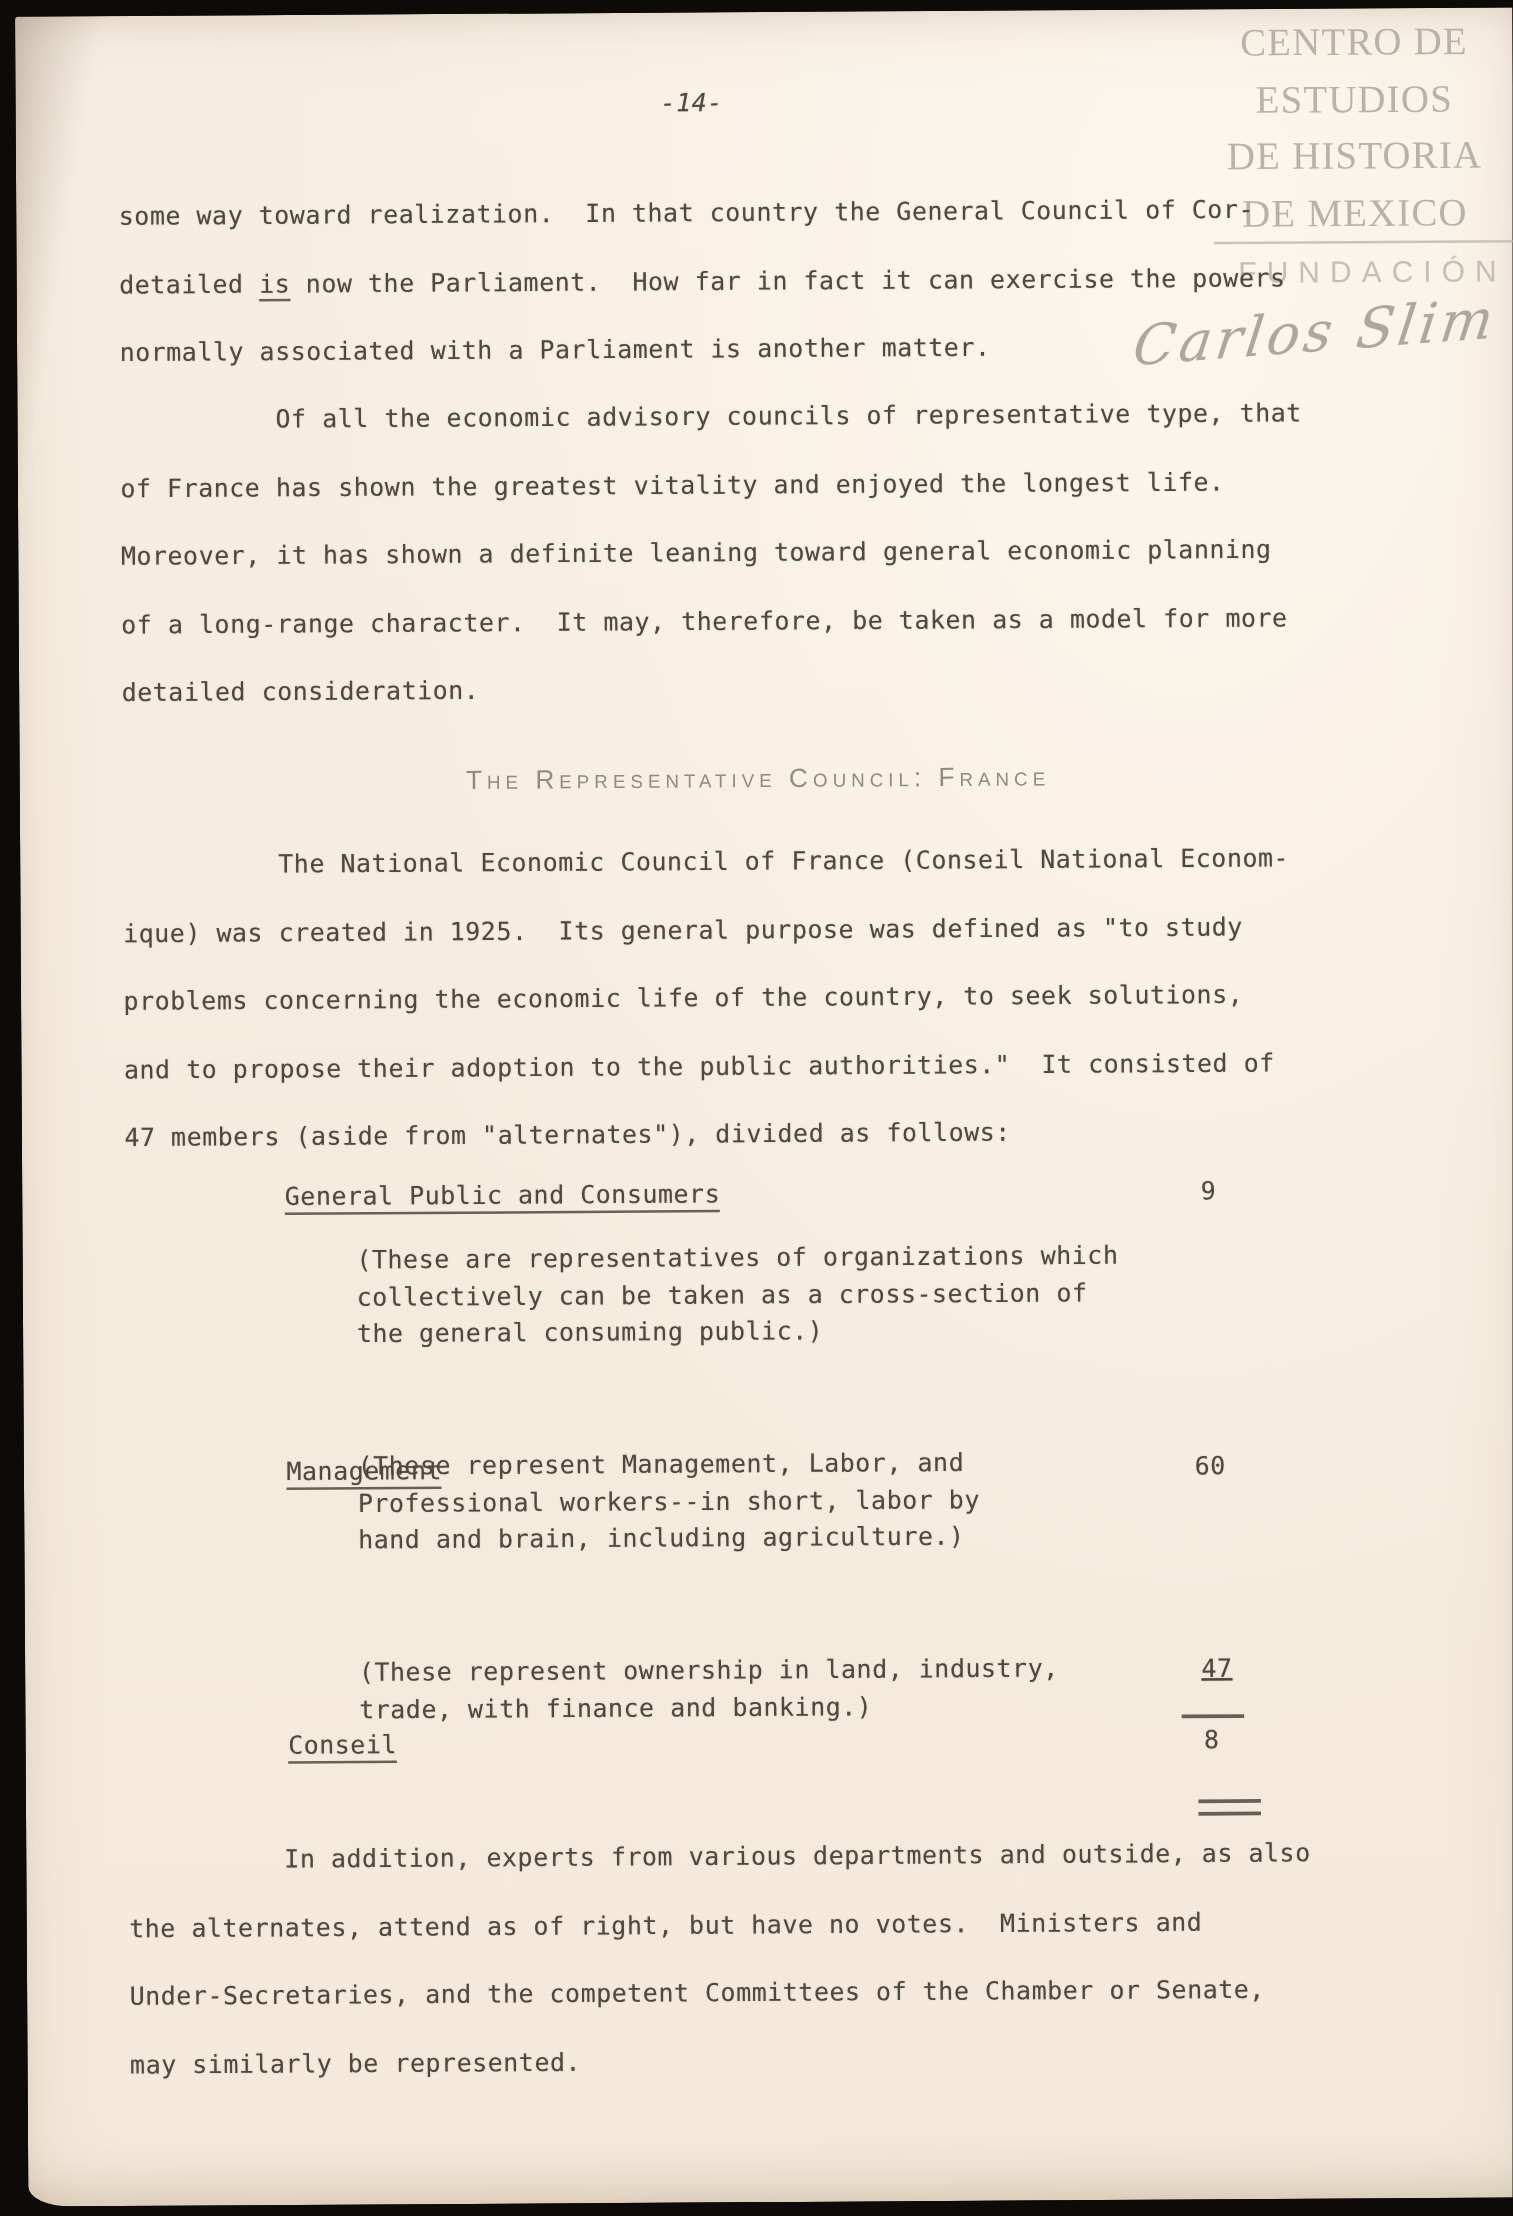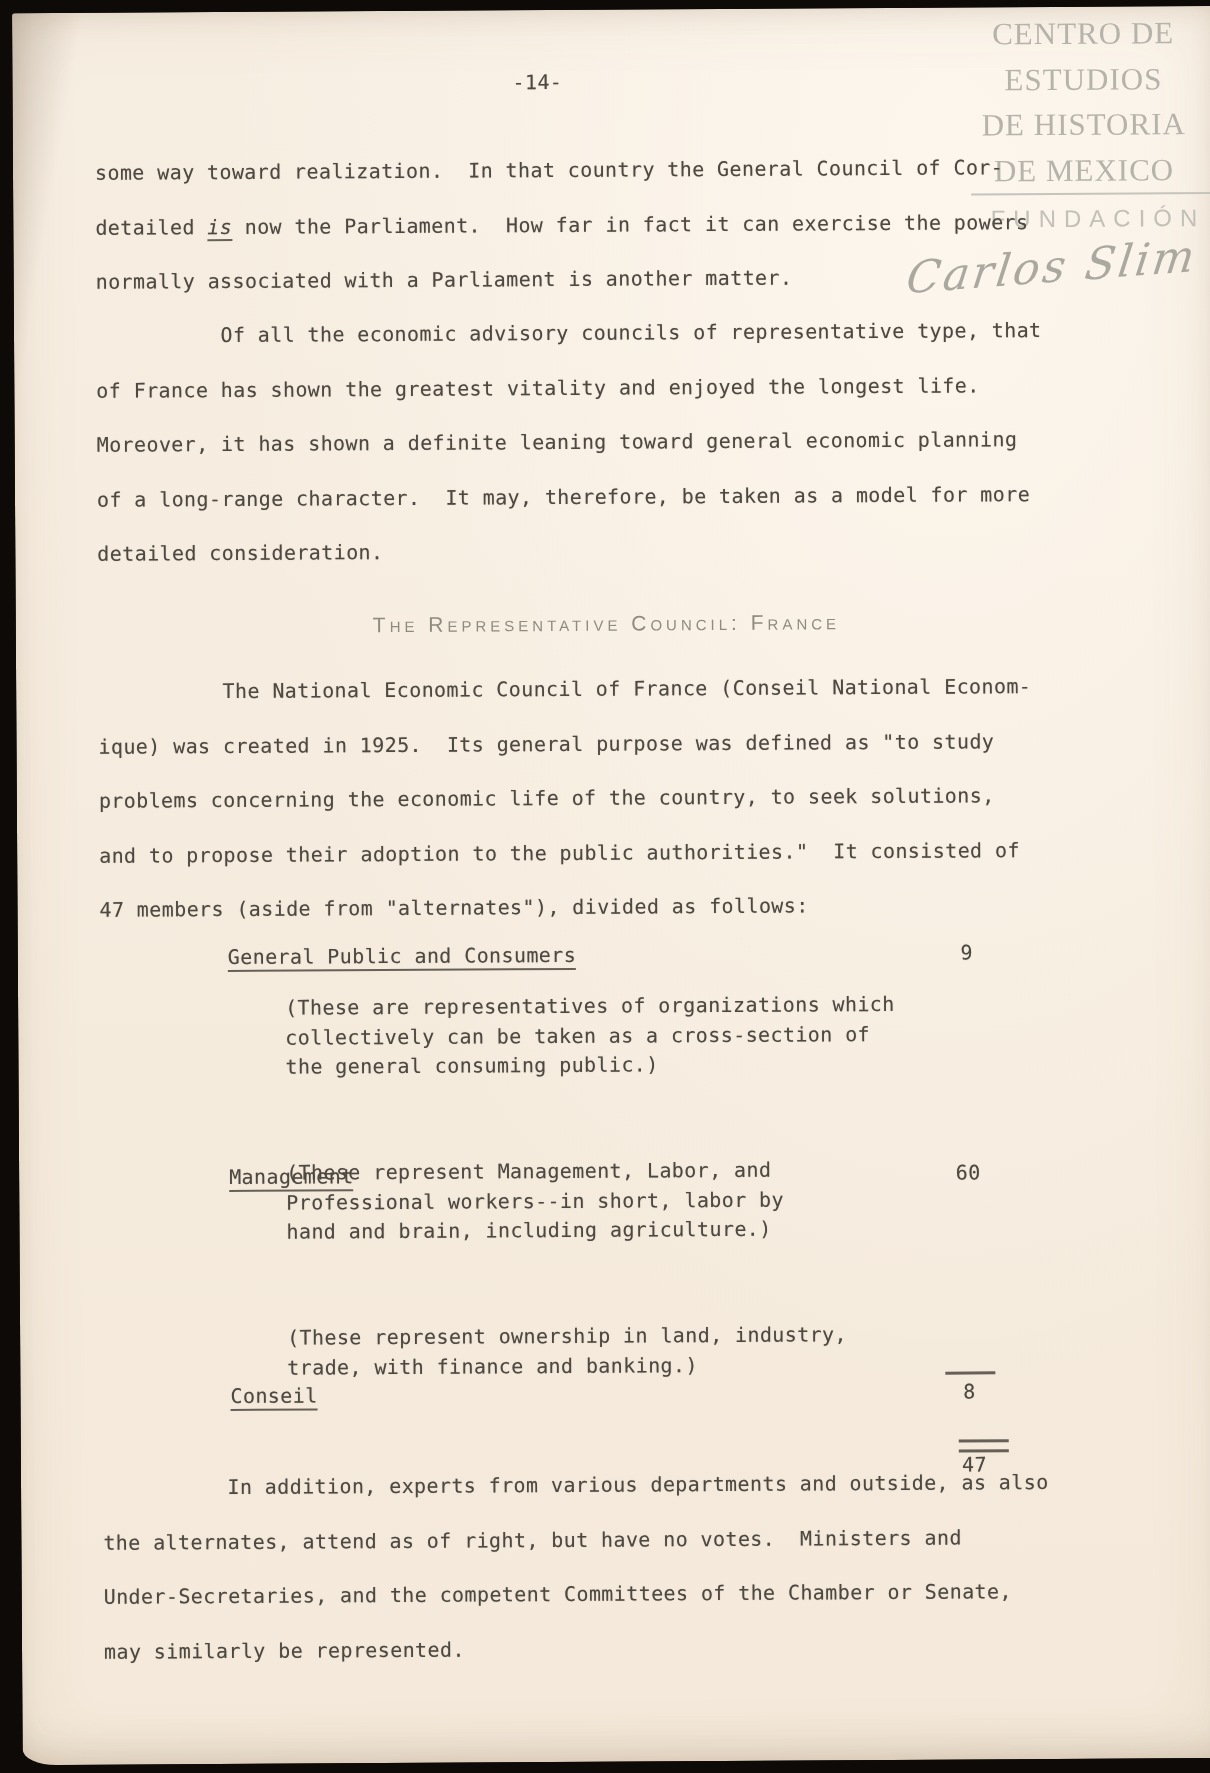--- a/index.html
+++ b/index.html
@@ -27,33 +27,33 @@
   
   .doc{color:#4d4840;font-size:20px;letter-spacing:0.4px;
        text-shadow:0 0 1px rgba(77,72,64,0.38);}
   .block{position:absolute;left:82px;width:980px;}
   .tline{line-height:54.5px;white-space:pre;}
   .tline-s{line-height:29.5px;white-space:pre;}
   .notes{padding-left:185px;}
   .row{position:relative;}
   .cat{margin-left:128px;border-bottom:2px solid rgba(78,72,63,0.85);padding-bottom:1px;}
   .count{position:absolute;left:845px;top:0;width:44px;text-align:center;}
-  .uword{border-bottom:2px solid rgba(78,72,63,0.85);font-style:italic;}
-  .pageno{position:absolute;left:500px;top:60px;}
+  .uword{border-bottom:2px solid rgba(78,72,63,0.85);}
+  .pageno{position:absolute;left:516px;top:60px;font-style:italic;}
   .heading{
     position:absolute;left:357px;top:602px;
     font-family:"Liberation Sans", sans-serif;
     font-variant:small-caps;
     font-size:21px;letter-spacing:4px;
     color:#8f8b81;white-space:pre;
     text-shadow:none;
   }
   .sum-rule{position:absolute;left:925px;top:1364px;width:50px;height:2.5px;
             background:rgba(78,72,63,0.85);}
-  .total{position:absolute;left:941px;top:1442px;line-height:30px;}
+  .total{position:absolute;left:941px;top:1312px;line-height:30px;text-decoration:underline;}
   .dline{position:absolute;left:938px;width:50px;height:2.5px;background:rgba(78,72,63,0.85);}
   .dline.d1{top:1432px;}
   .dline.d2{top:1442px;}
   
   .wm{position:absolute;right:4px;top:4px;width:246px;text-align:center;
       font-family:"Liberation Serif", serif;color:#b6b3ab;
       font-size:31px;line-height:45.5px;letter-spacing:1px;}
   .wm-rule{position:absolute;right:0;top:186px;width:240px;height:2px;background:#c7c4bc;}
   .fundacion{position:absolute;right:6px;top:198px;
       font-family:"Liberation Sans", sans-serif;color:#c3c0b8;

